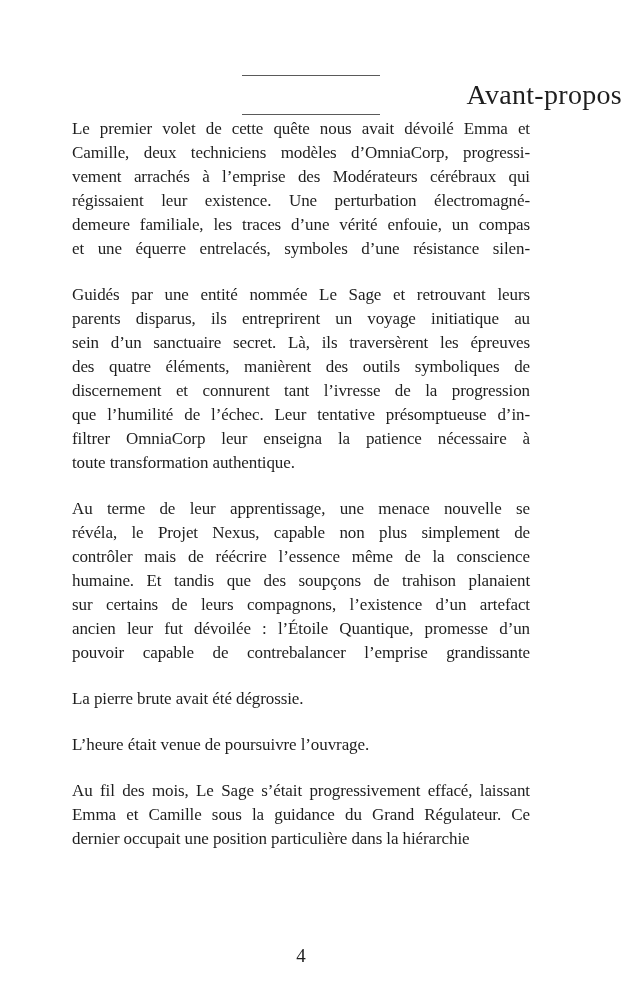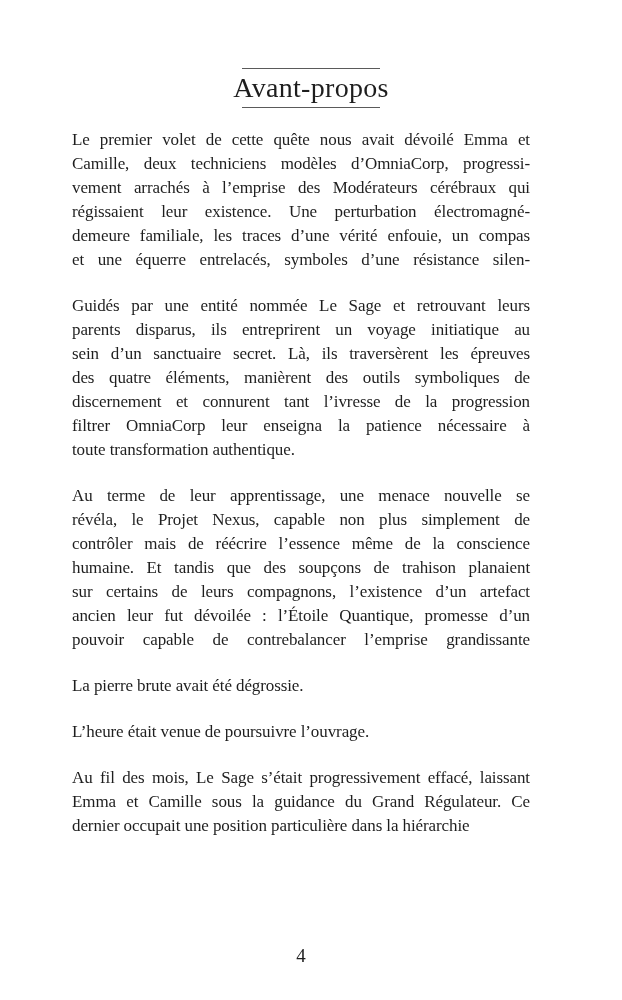--- a/index.html
+++ b/index.html
@@ -15,45 +15,45 @@
     margin: 0 auto;
     background: var(--bg, #ffffff);
     color: var(--text, #1e1e1e);
     font-family: "Liberation Serif", "DejaVu Serif", serif;
     overflow: hidden;
   }
 
   
   .title-block {
     position: absolute;
-    top: 68px;
+    top: 75px;
     left: 0;
     width: 622px;
-    text-align: center;
+    text-align: right;
   }
 
   .rule {
     width: 138px;
     height: 1px;
     margin: 0 auto;
     background: var(--rule, #5a5a5a);
   }
 
   .chapter-title {
     font-size: 28px;
     font-weight: 400;
     line-height: 38px;
     letter-spacing: 0.3px;
     color: var(--text, #1e1e1e);
   }
 
   
   .body-text {
     position: absolute;
-    top: 128px;
+    top: 117px;
     left: 72px;
     width: 458px;
     font-size: 17px;
     letter-spacing: -0.1px;
   }
 
   .para {
     margin-bottom: 22px;
   }
 
@@ -102,20 +102,21 @@
         <div class="line">régissaient leur existence. Une perturbation électromagné-</div>
         <div class="line">demeure familiale, les traces d’une vérité enfouie, un compas</div>
         <div class="line">et une équerre entrelacés, symboles d’une résistance silen-</div>
       </div>
       <div class="para">
         <div class="line">Guidés par une entité nommée Le Sage et retrouvant leurs</div>
         <div class="line">parents disparus, ils entreprirent un voyage initiatique au</div>
         <div class="line">sein d’un sanctuaire secret. Là, ils traversèrent les épreuves</div>
         <div class="line">des quatre éléments, manièrent des outils symboliques de</div>
         <div class="line">discernement et connurent tant l’ivresse de la progression</div>
+        <div class="line">que l’humilité de l’échec. Leur tentative présomptueuse d’in-</div>
         <div class="line">filtrer OmniaCorp leur enseigna la patience nécessaire à</div>
         <div class="line last">toute transformation authentique.</div>
       </div>
       <div class="para">
         <div class="line">Au terme de leur apprentissage, une menace nouvelle se</div>
         <div class="line">révéla, le Projet Nexus, capable non plus simplement de</div>
         <div class="line">contrôler mais de réécrire l’essence même de la conscience</div>
         <div class="line">humaine. Et tandis que des soupçons de trahison planaient</div>
         <div class="line">sur certains de leurs compagnons, l’existence d’un artefact</div>
         <div class="line">ancien leur fut dévoilée : l’Étoile Quantique, promesse d’un</div>

